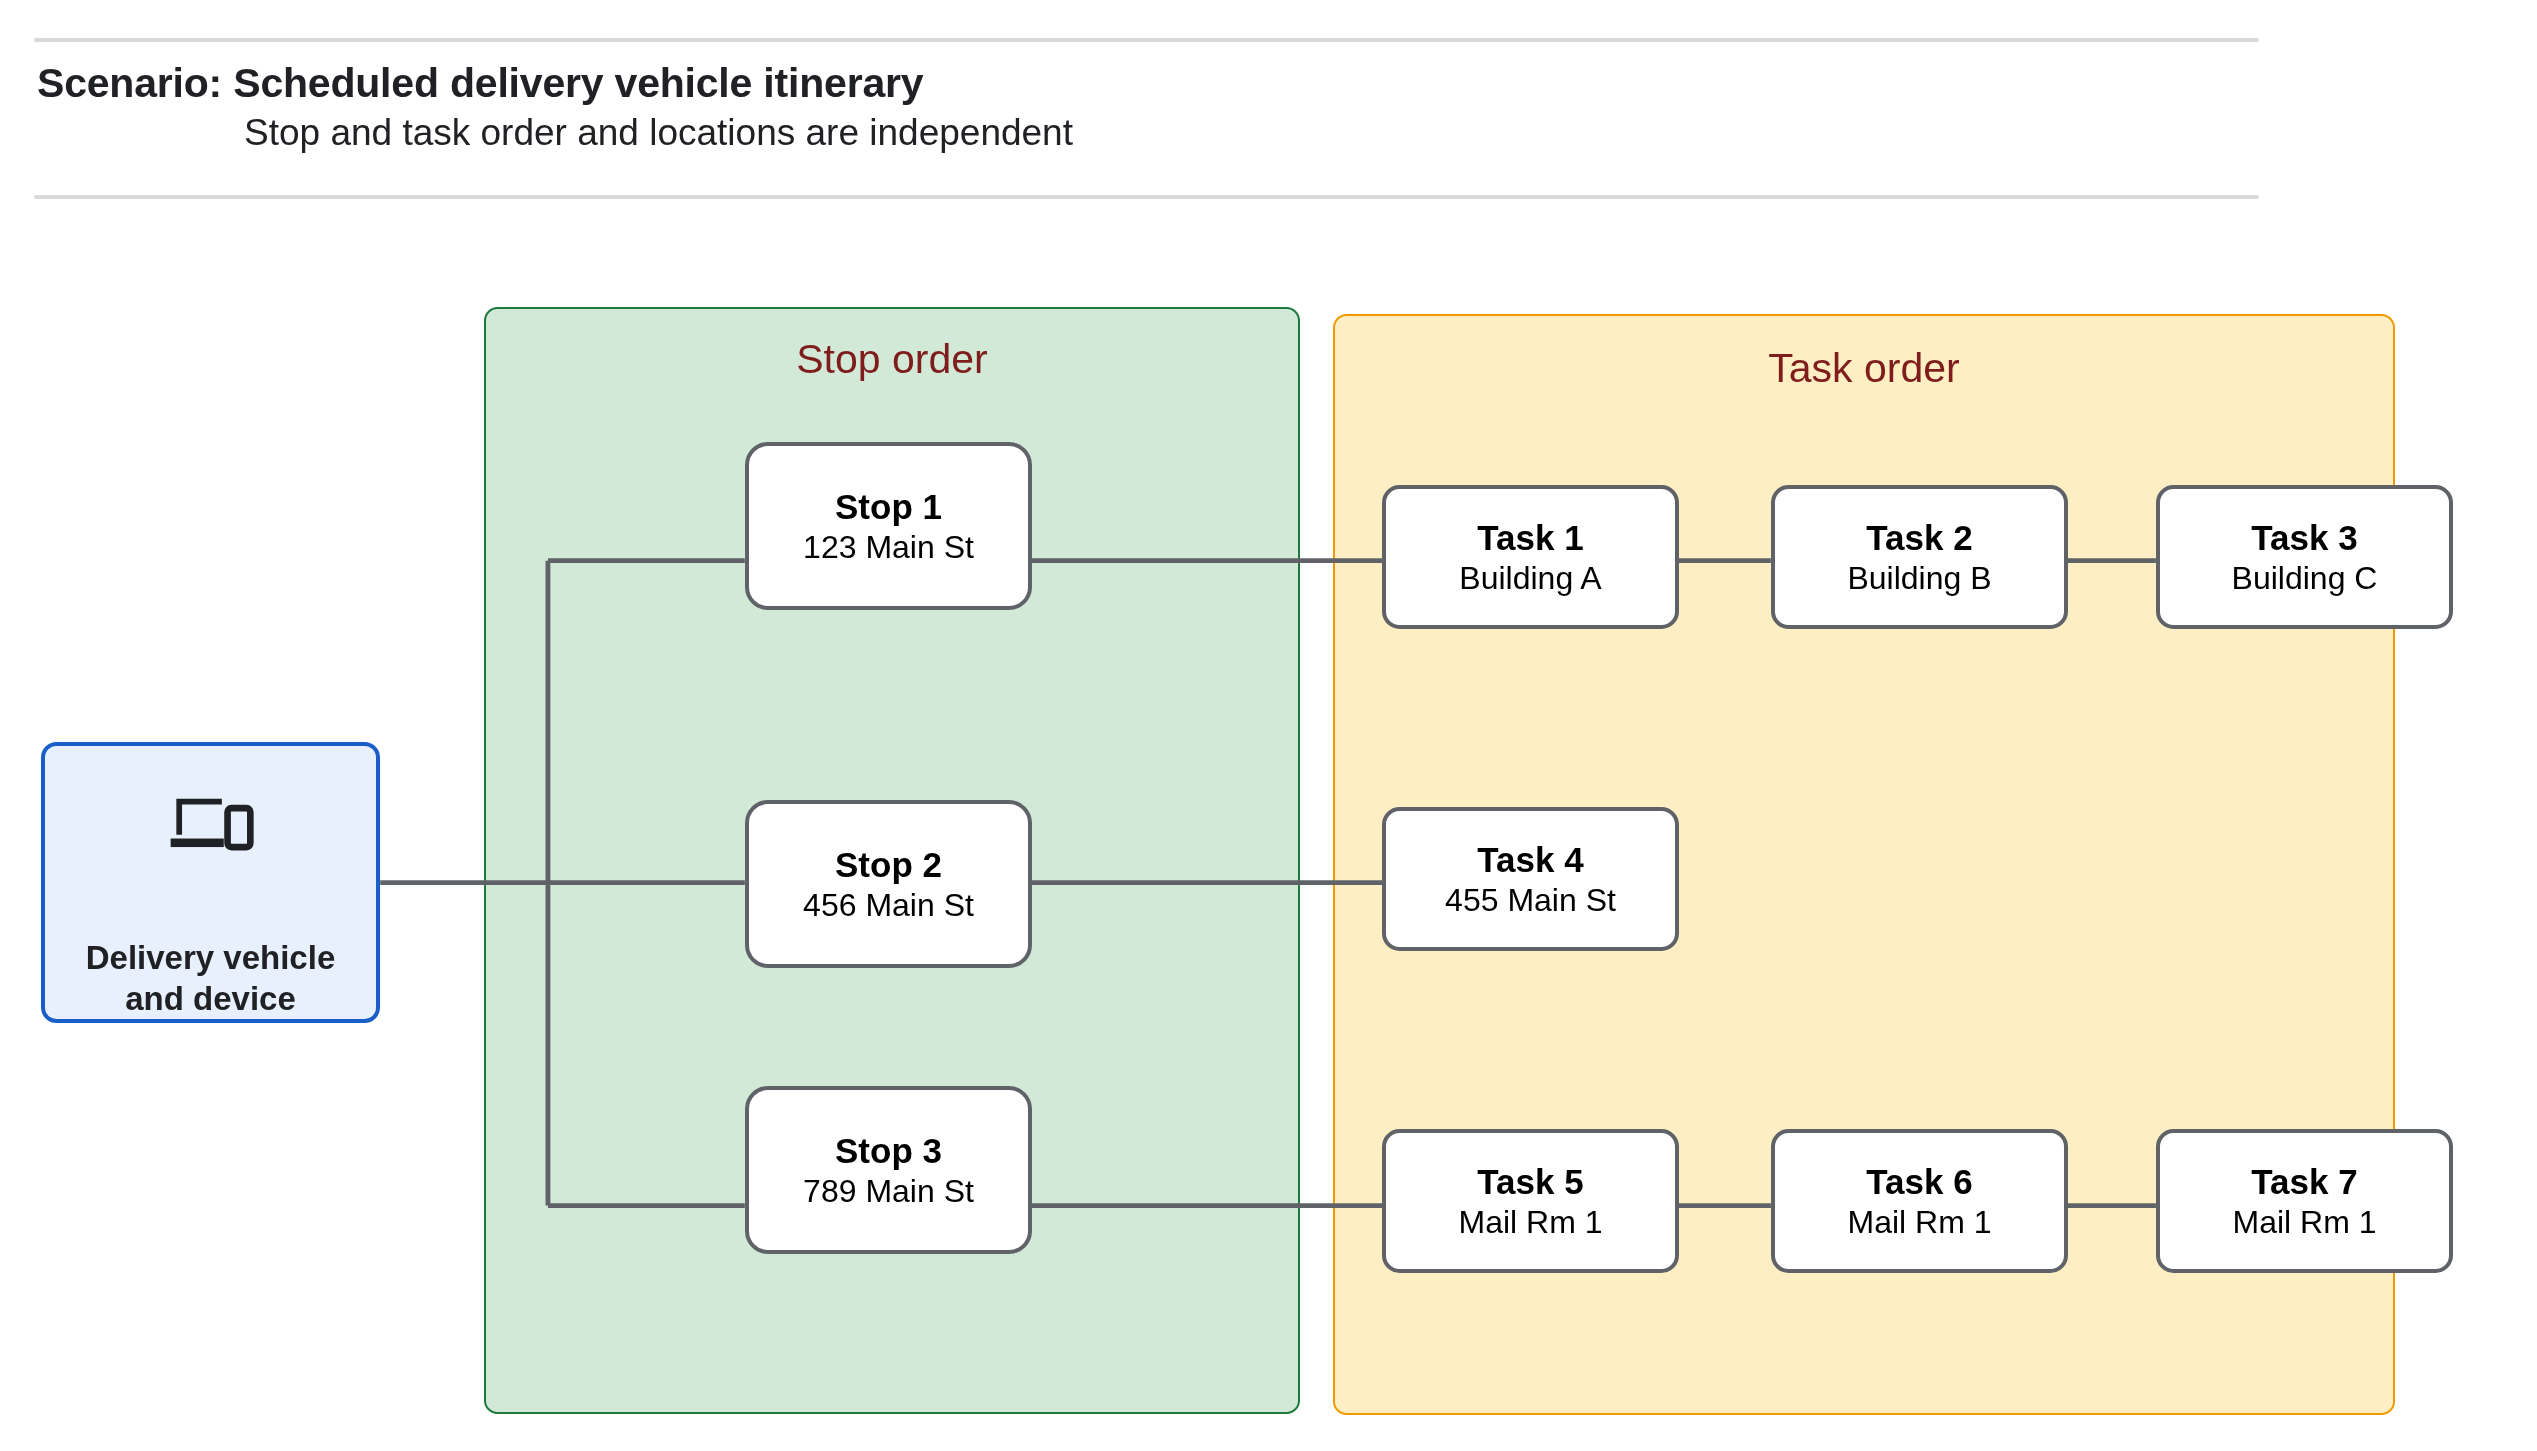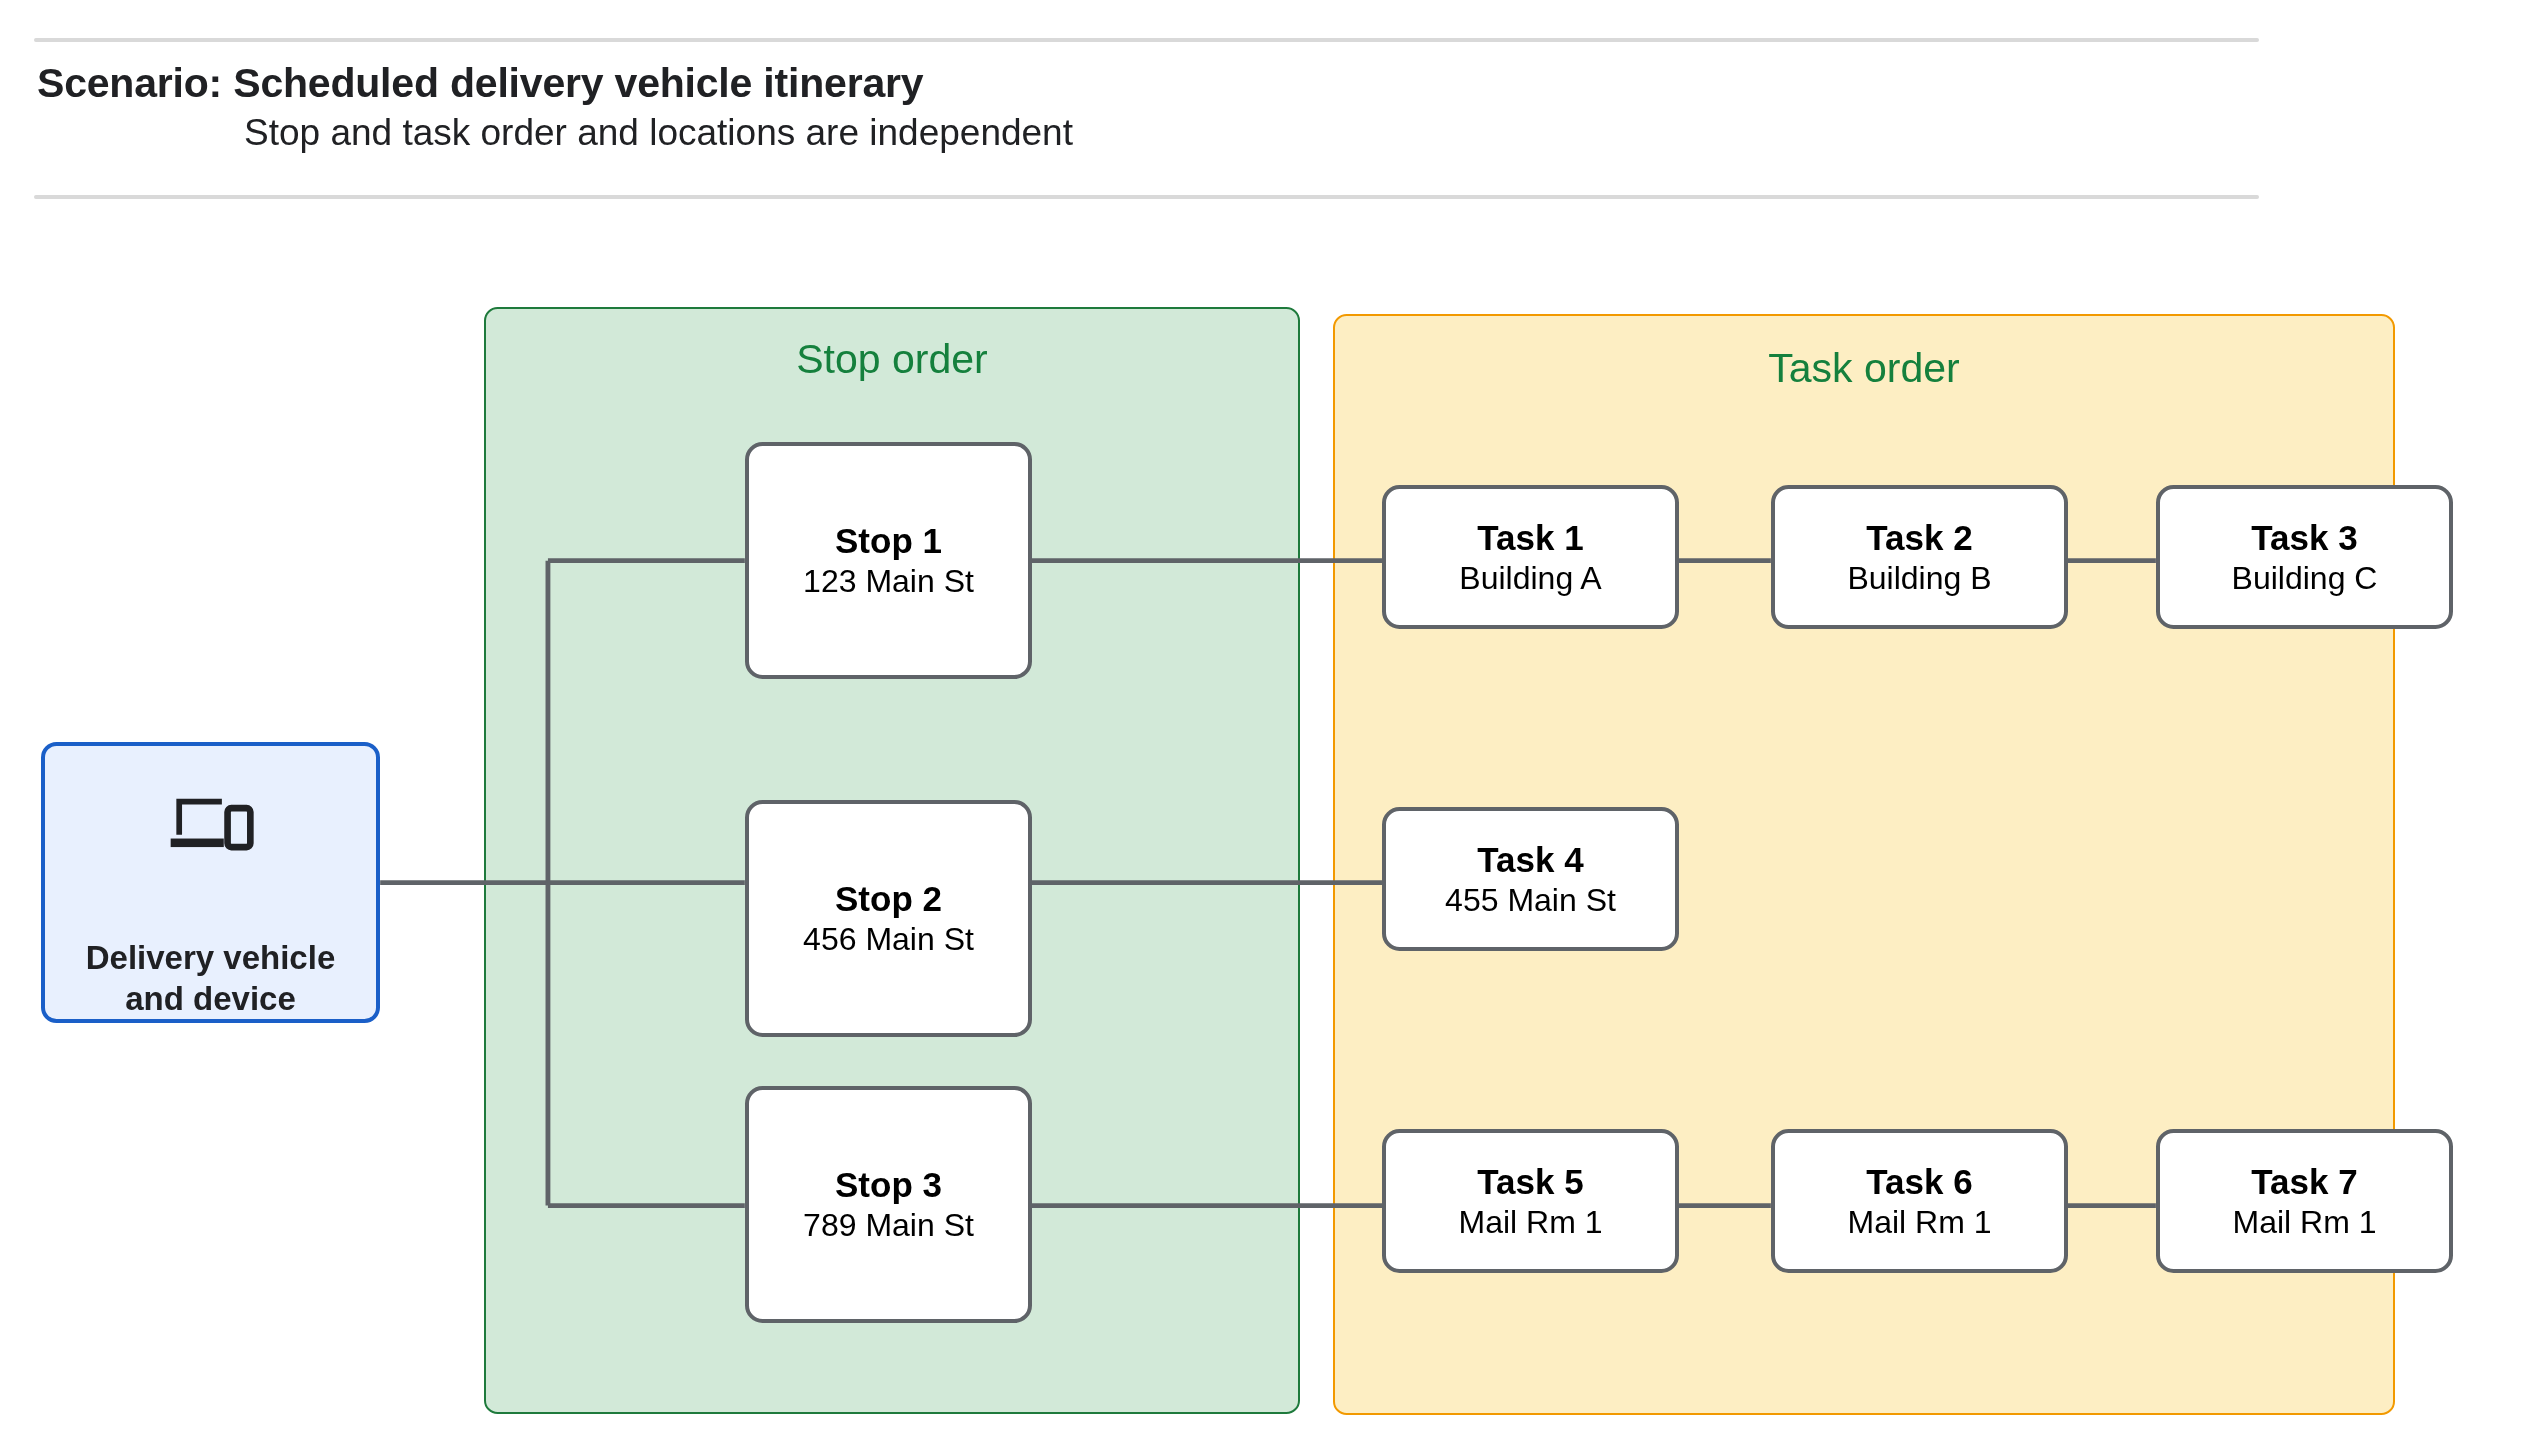--- a/index.html
+++ b/index.html
@@ -67,21 +67,21 @@
     width: 1062px; height: 1101px;
     background: #fdeec3;
     border: 2.9px solid #f29900;
   }
   .panel-title {
     position: absolute;
     left: 0; right: 0;
     text-align: center;
     font-size: 41px;
     font-weight: 400;
-    color: #15803d;
+    color: #7f1d1d;
   }
   #stop-panel .panel-title { top: 27px; }
   #task-panel .panel-title { top: 29px; }
 
   
   #wires {
     position: absolute;
     left: 0; top: 0;
     width: 2538px; height: 1452px;
     pointer-events: none;
@@ -112,21 +112,22 @@
     font-weight: 400;
     line-height: 1.12;
     color: #000000;
     margin-top: 3.9px;
   }
 
   
   .stop-node {
     left: 745px;
     width: 287px;
-    height: 237px;
+    height: 168px;
+    border-radius: 23px;
   }
   #stop-1 { top: 442px; }
   #stop-2 { top: 764px; margin-top: 36px; }
   #stop-3 { top: 1086px; }
 
   
   .task-node {
     width: 297px;
     height: 144px;
   }

